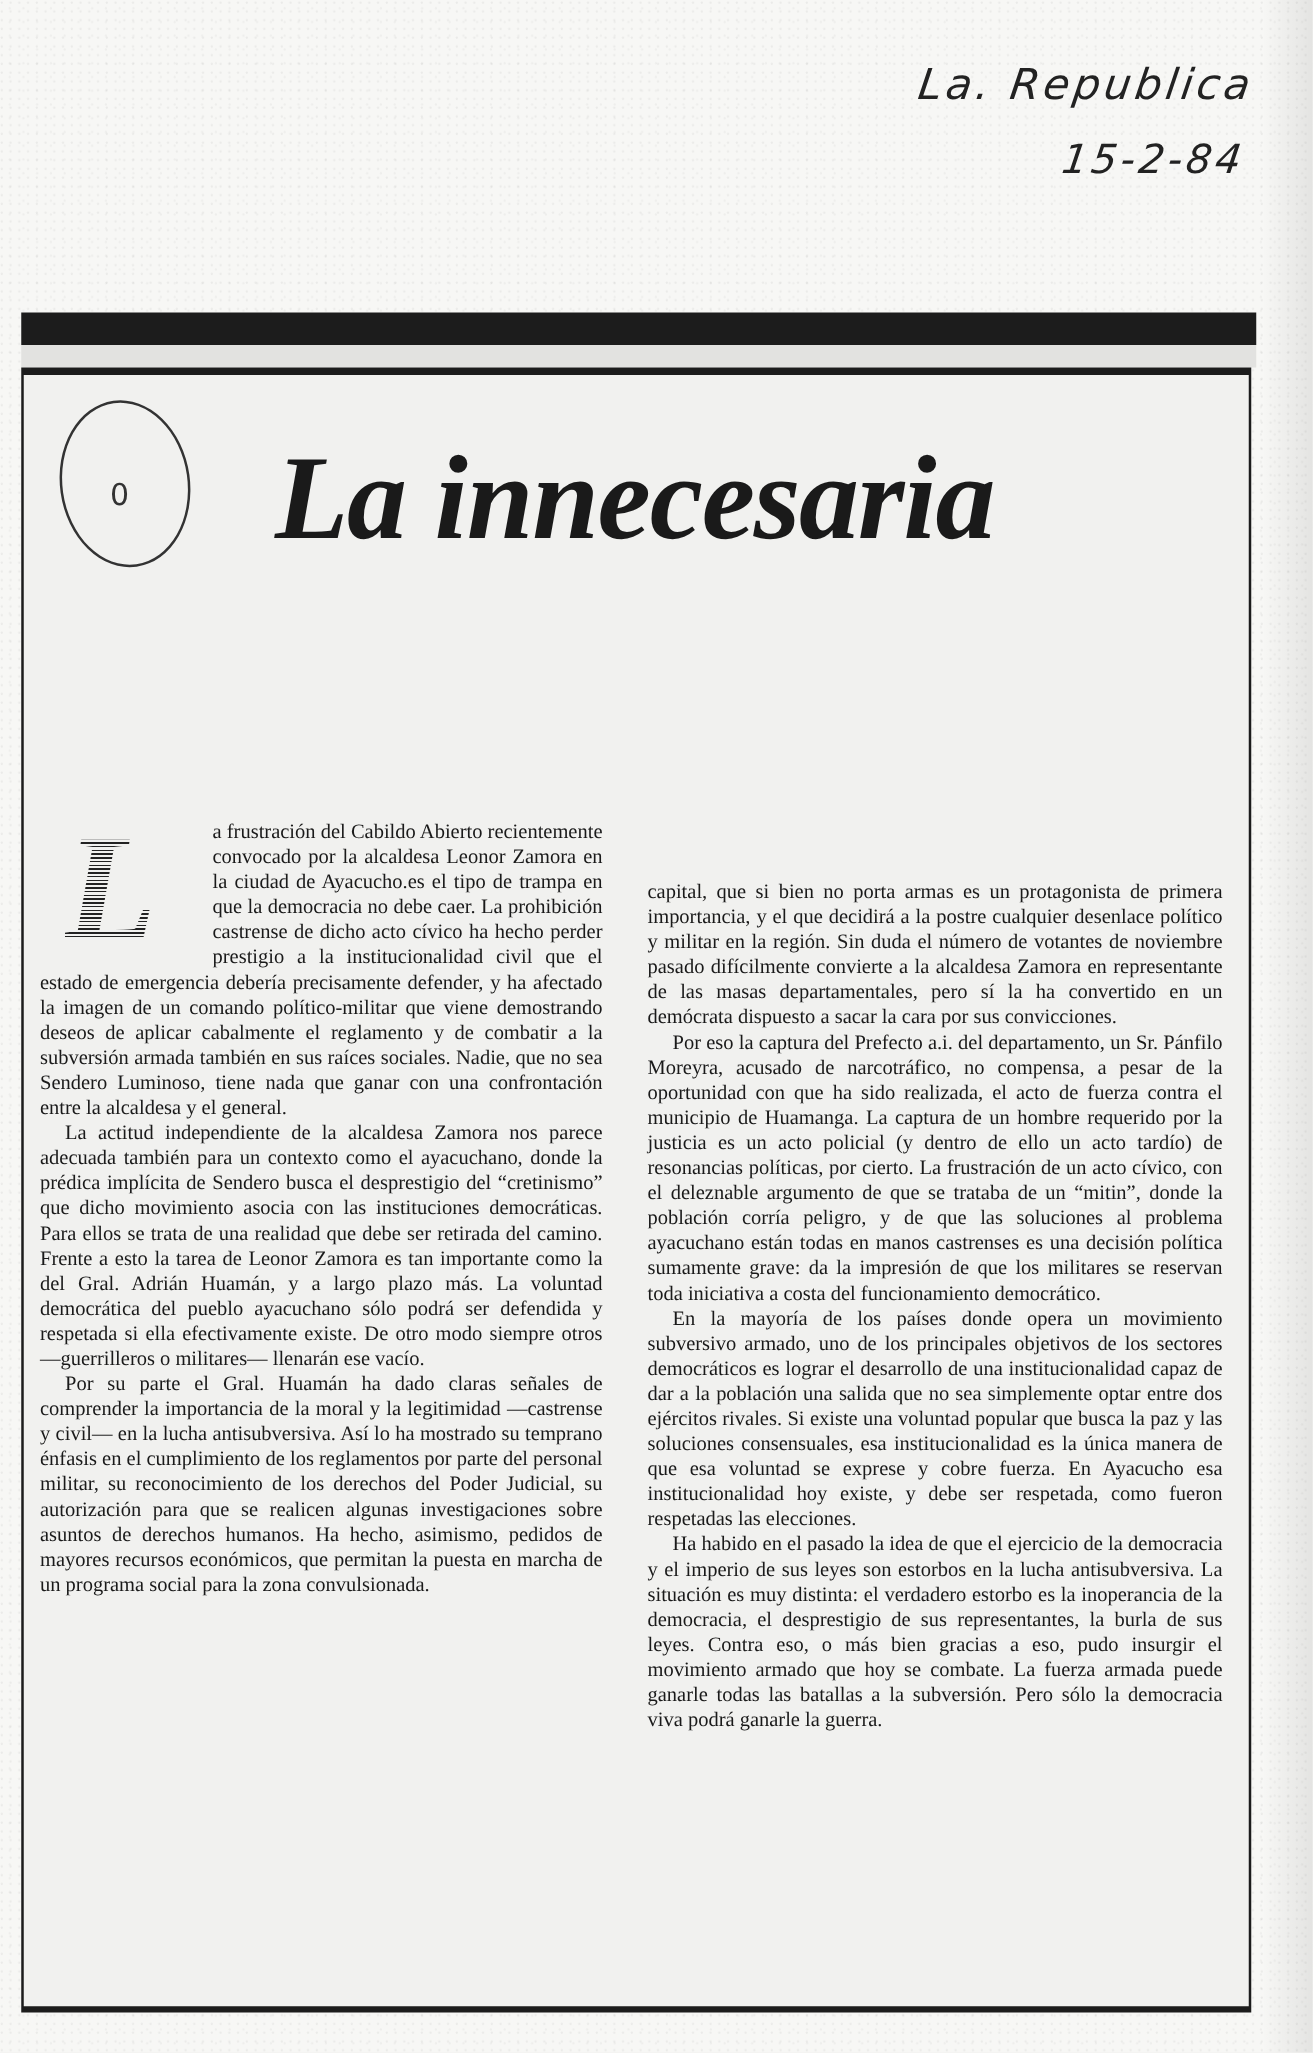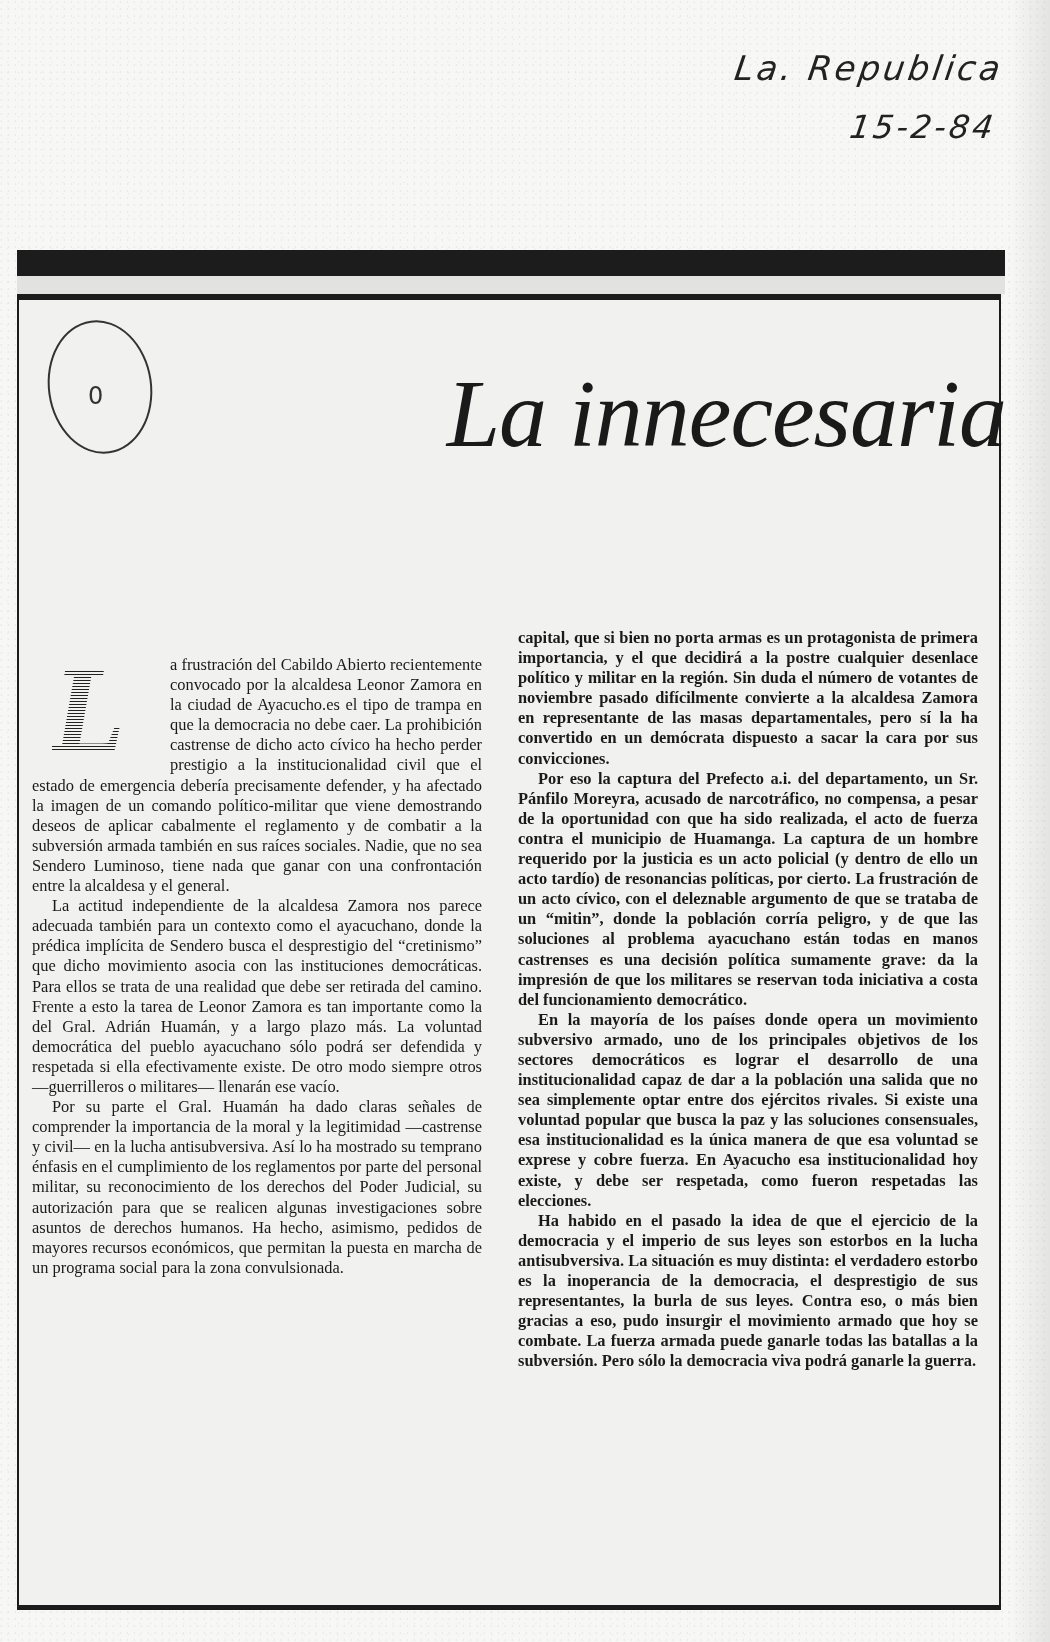--- a/index.html
+++ b/index.html
@@ -72,21 +72,21 @@
     .headline .l2 { display: block; padding-left: 105px; }
     .headline .l3 { display: block; padding-left: 0px; }
 
     .col {
       position: absolute; top: 655px;
       font-size: 16.4px; line-height: 20.1px;
       text-align: justify;
       hyphens: manual;
     }
     .col-left { left: 32px; width: 450px; }
-    .col-right { left: 518px; width: 460px; top: 628px; font-weight: bold; }
+    .col-right { left: 518px; width: 460px; top: 703px; }
     .col p { margin: 0; text-indent: 20px; }
     .col p.first { text-indent: 0; }
     .dropcap {
       float: left;
       font-size: 120px; line-height: 90px;
       font-style: italic; font-weight: bold;
       width: 110px; height: 100px;
       margin: 2px 8px 0 20px;
       color: transparent;
       background: repeating-linear-gradient(0deg, #222 0px, #222 1.3px, transparent 1.3px, transparent 3px);
@@ -106,21 +106,21 @@
 <div class="handwriting hw-date">15-2-84</div>
 
 <div class="top-bar"></div>
 <div class="top-bar-gap"></div>
 
 <div class="article-frame"></div>
 
 <div class="circle-mark"></div>
 <div class="circle-mark-inner">0</div>
 
-<h1 class="headline" style="margin:16px;font-weight:normal;text-align:right;">
+<h1 class="headline" style="margin:0;font-weight:bold;">
   <span class="l1">La innecesaria</span>
 </h1>
 
 <div class="col col-left">
   <p class="first"><span class="dropcap">L</span><span>a frustración del Cabildo Abierto recientemente convocado por la alcaldesa Leonor Zamora en la ciudad de Ayacucho.es el tipo de trampa en que la democracia no debe caer. La prohibición castrense de dicho acto cívico ha hecho perder prestigio a la institucionalidad civil que el estado de emergencia debería precisamente defender, y ha afectado la imagen de un comando político-militar que viene demostrando deseos de aplicar cabalmente el reglamento y de combatir a la subversión armada también en sus raíces sociales. Nadie, que no sea Sendero Luminoso, tiene nada que ganar con una confrontación entre la alcaldesa y el general.</span></p>
   <p>La actitud independiente de la alcaldesa Zamora nos parece adecuada también para un contexto como el ayacuchano, donde la prédica implícita de Sendero busca el desprestigio del “cretinismo” que dicho movimiento asocia con las instituciones democráticas. Para ellos se trata de una realidad que debe ser retirada del camino. Frente a esto la tarea de Leonor Zamora es tan importante como la del Gral. Adrián Huamán, y a largo plazo más. La voluntad democrática del pueblo ayacuchano sólo podrá ser defendida y respetada si ella efectivamente existe. De otro modo siempre otros —guerrilleros o militares— llenarán ese vacío.</p>
   <p>Por su parte el Gral. Huamán ha dado claras señales de comprender la importancia de la moral y la legitimidad —castrense y civil— en la lucha antisubversiva. Así lo ha mostrado su temprano énfasis en el cumplimiento de los reglamentos por parte del personal militar, su reconocimiento de los derechos del Poder Judicial, su autorización para que se realicen algunas investigaciones sobre asuntos de derechos humanos. Ha hecho, asimismo, pedidos de mayores recursos económicos, que permitan la puesta en marcha de un programa social para la zona convulsionada.</p>
 </div>
 
 <div class="col col-right">

